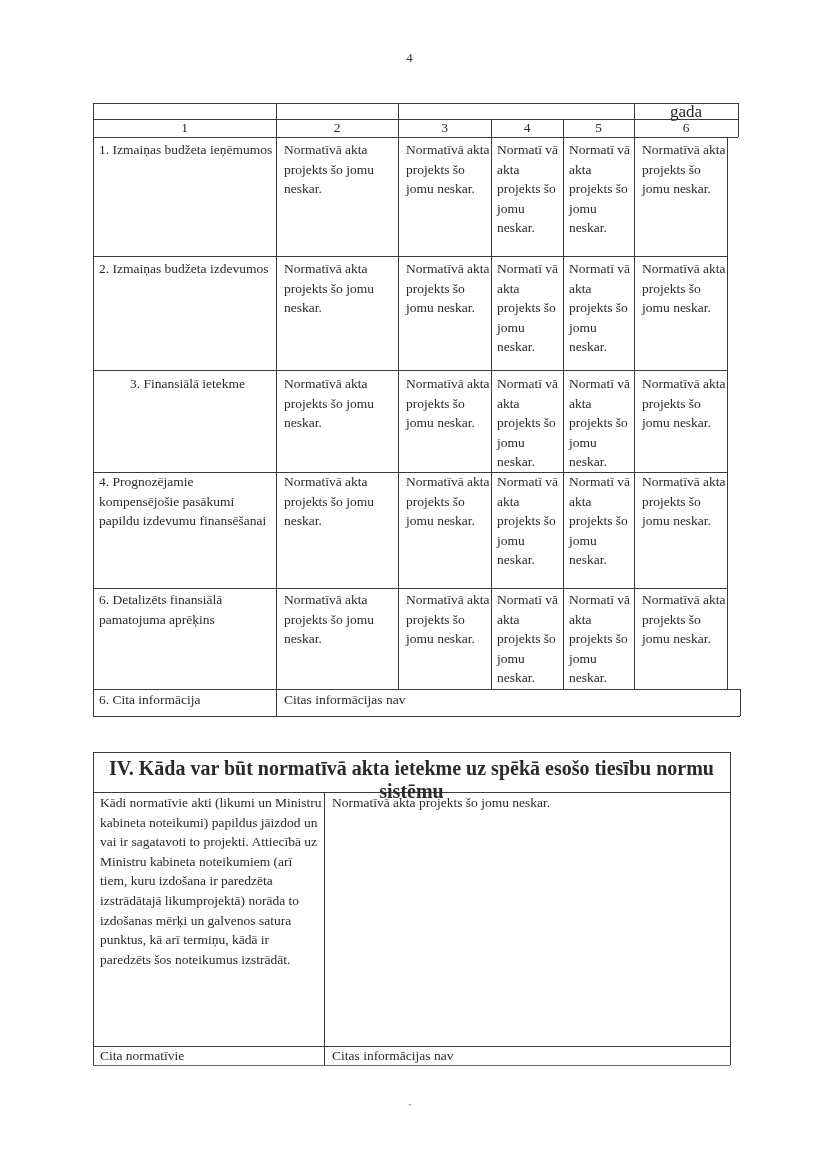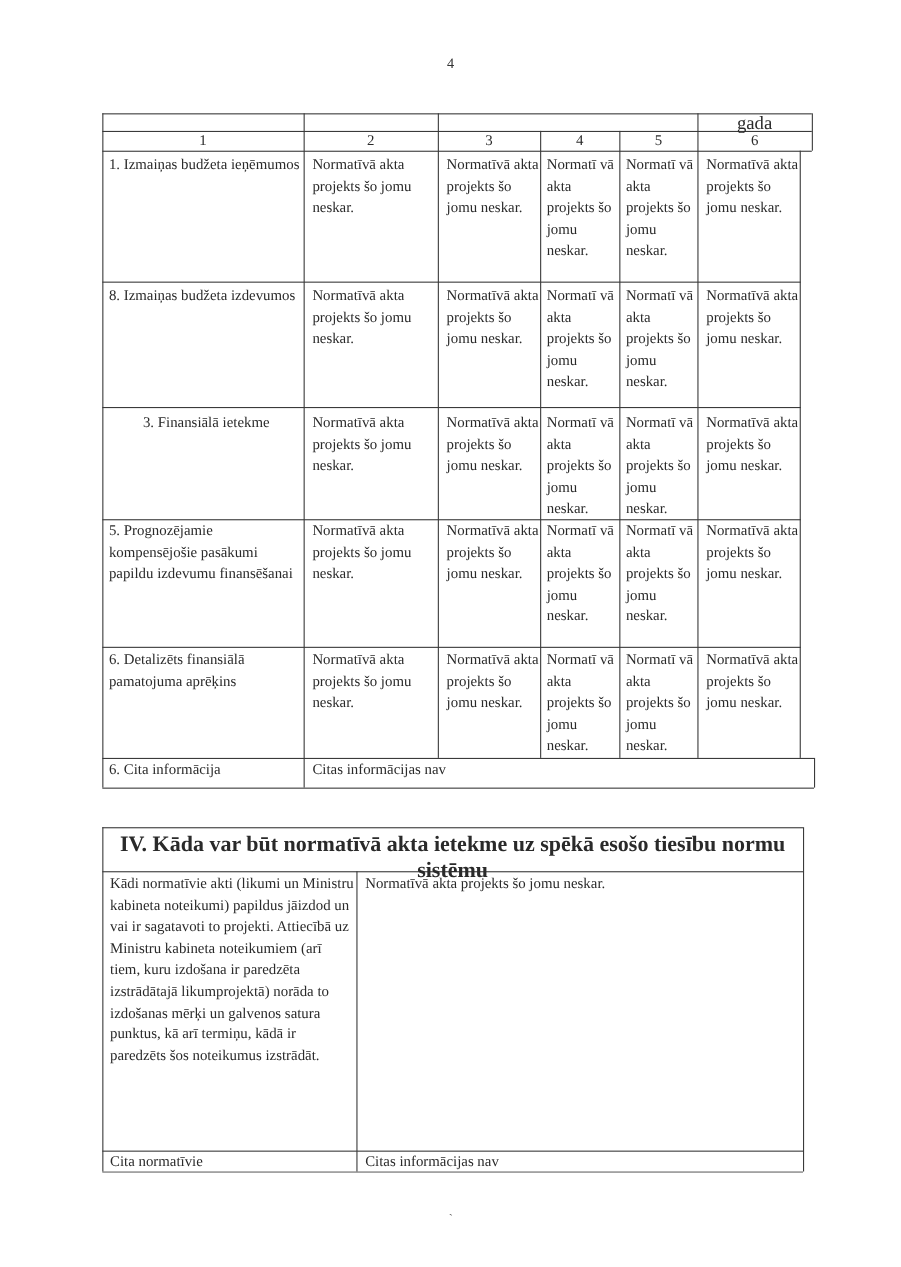--- a/index.html
+++ b/index.html
@@ -49,35 +49,35 @@
   <div class="cell center" style="left:563px; width:71px; top:119px; height:18px; line-height:18px;">5</div>
   <div class="cell center" style="left:634px; width:104px; top:119px; height:18px; line-height:18px;">6</div>
 
   <div class="cell" style="left:93px; width:183px; top:140px;">1. Izmaiņas budžeta ieņēmumos</div>
   <div class="cell" style="left:278px; width:118px; top:140px;">Normatīvā akta projekts šo jomu neskar.</div>
   <div class="cell" style="left:400px; width:90px; top:140px;">Normatīvā akta projekts šo jomu neskar.</div>
   <div class="cell" style="left:493px; width:68px; top:140px; padding-left:4px;">Normatī vā akta projekts šo jomu neskar.</div>
   <div class="cell" style="left:565px; width:68px; top:140px; padding-left:4px;">Normatī vā akta projekts šo jomu neskar.</div>
   <div class="cell" style="left:636px; width:90px; top:140px;">Normatīvā akta projekts šo jomu neskar.</div>
 
-  <div class="cell" style="left:93px; width:183px; top:259px;">8. Izmaiņas budžeta izdevumos</div>
+  <div class="cell" style="left:93px; width:183px; top:259px;">2. Izmaiņas budžeta izdevumos</div>
   <div class="cell" style="left:278px; width:118px; top:259px;">Normatīvā akta projekts šo jomu neskar.</div>
   <div class="cell" style="left:400px; width:90px; top:259px;">Normatīvā akta projekts šo jomu neskar.</div>
   <div class="cell" style="left:493px; width:68px; top:259px; padding-left:4px;">Normatī vā akta projekts šo jomu neskar.</div>
   <div class="cell" style="left:565px; width:68px; top:259px; padding-left:4px;">Normatī vā akta projekts šo jomu neskar.</div>
   <div class="cell" style="left:636px; width:90px; top:259px;">Normatīvā akta projekts šo jomu neskar.</div>
 
   <div class="cell" style="left:93px; width:183px; top:374px;text-align:center;">3. Finansiālā ietekme</div>
   <div class="cell" style="left:278px; width:118px; top:374px;">Normatīvā akta projekts šo jomu neskar.</div>
   <div class="cell" style="left:400px; width:90px; top:374px;">Normatīvā akta projekts šo jomu neskar.</div>
   <div class="cell" style="left:493px; width:68px; top:374px; padding-left:4px;">Normatī vā akta projekts šo jomu neskar.</div>
   <div class="cell" style="left:565px; width:68px; top:374px; padding-left:4px;">Normatī vā akta projekts šo jomu neskar.</div>
   <div class="cell" style="left:636px; width:90px; top:374px;">Normatīvā akta projekts šo jomu neskar.</div>
 
-  <div class="cell" style="left:93px; width:183px; top:472px;">5. Prognozējamie kompensējošie pasākumi papildu izdevumu finansēšanai</div>
+  <div class="cell" style="left:93px; width:183px; top:472px;">4. Prognozējamie kompensējošie pasākumi papildu izdevumu finansēšanai</div>
   <div class="cell" style="left:278px; width:118px; top:472px;">Normatīvā akta projekts šo jomu neskar.</div>
   <div class="cell" style="left:400px; width:90px; top:472px;">Normatīvā akta projekts šo jomu neskar.</div>
   <div class="cell" style="left:493px; width:68px; top:472px; padding-left:4px;">Normatī vā akta projekts šo jomu neskar.</div>
   <div class="cell" style="left:565px; width:68px; top:472px; padding-left:4px;">Normatī vā akta projekts šo jomu neskar.</div>
   <div class="cell" style="left:636px; width:90px; top:472px;">Normatīvā akta projekts šo jomu neskar.</div>
 
   <div class="cell" style="left:93px; width:183px; top:590px;">6. Detalizēts finansiālā pamatojuma aprēķins</div>
   <div class="cell" style="left:278px; width:118px; top:590px;">Normatīvā akta projekts šo jomu neskar.</div>
   <div class="cell" style="left:400px; width:90px; top:590px;">Normatīvā akta projekts šo jomu neskar.</div>
   <div class="cell" style="left:493px; width:68px; top:590px; padding-left:4px;">Normatī vā akta projekts šo jomu neskar.</div>

